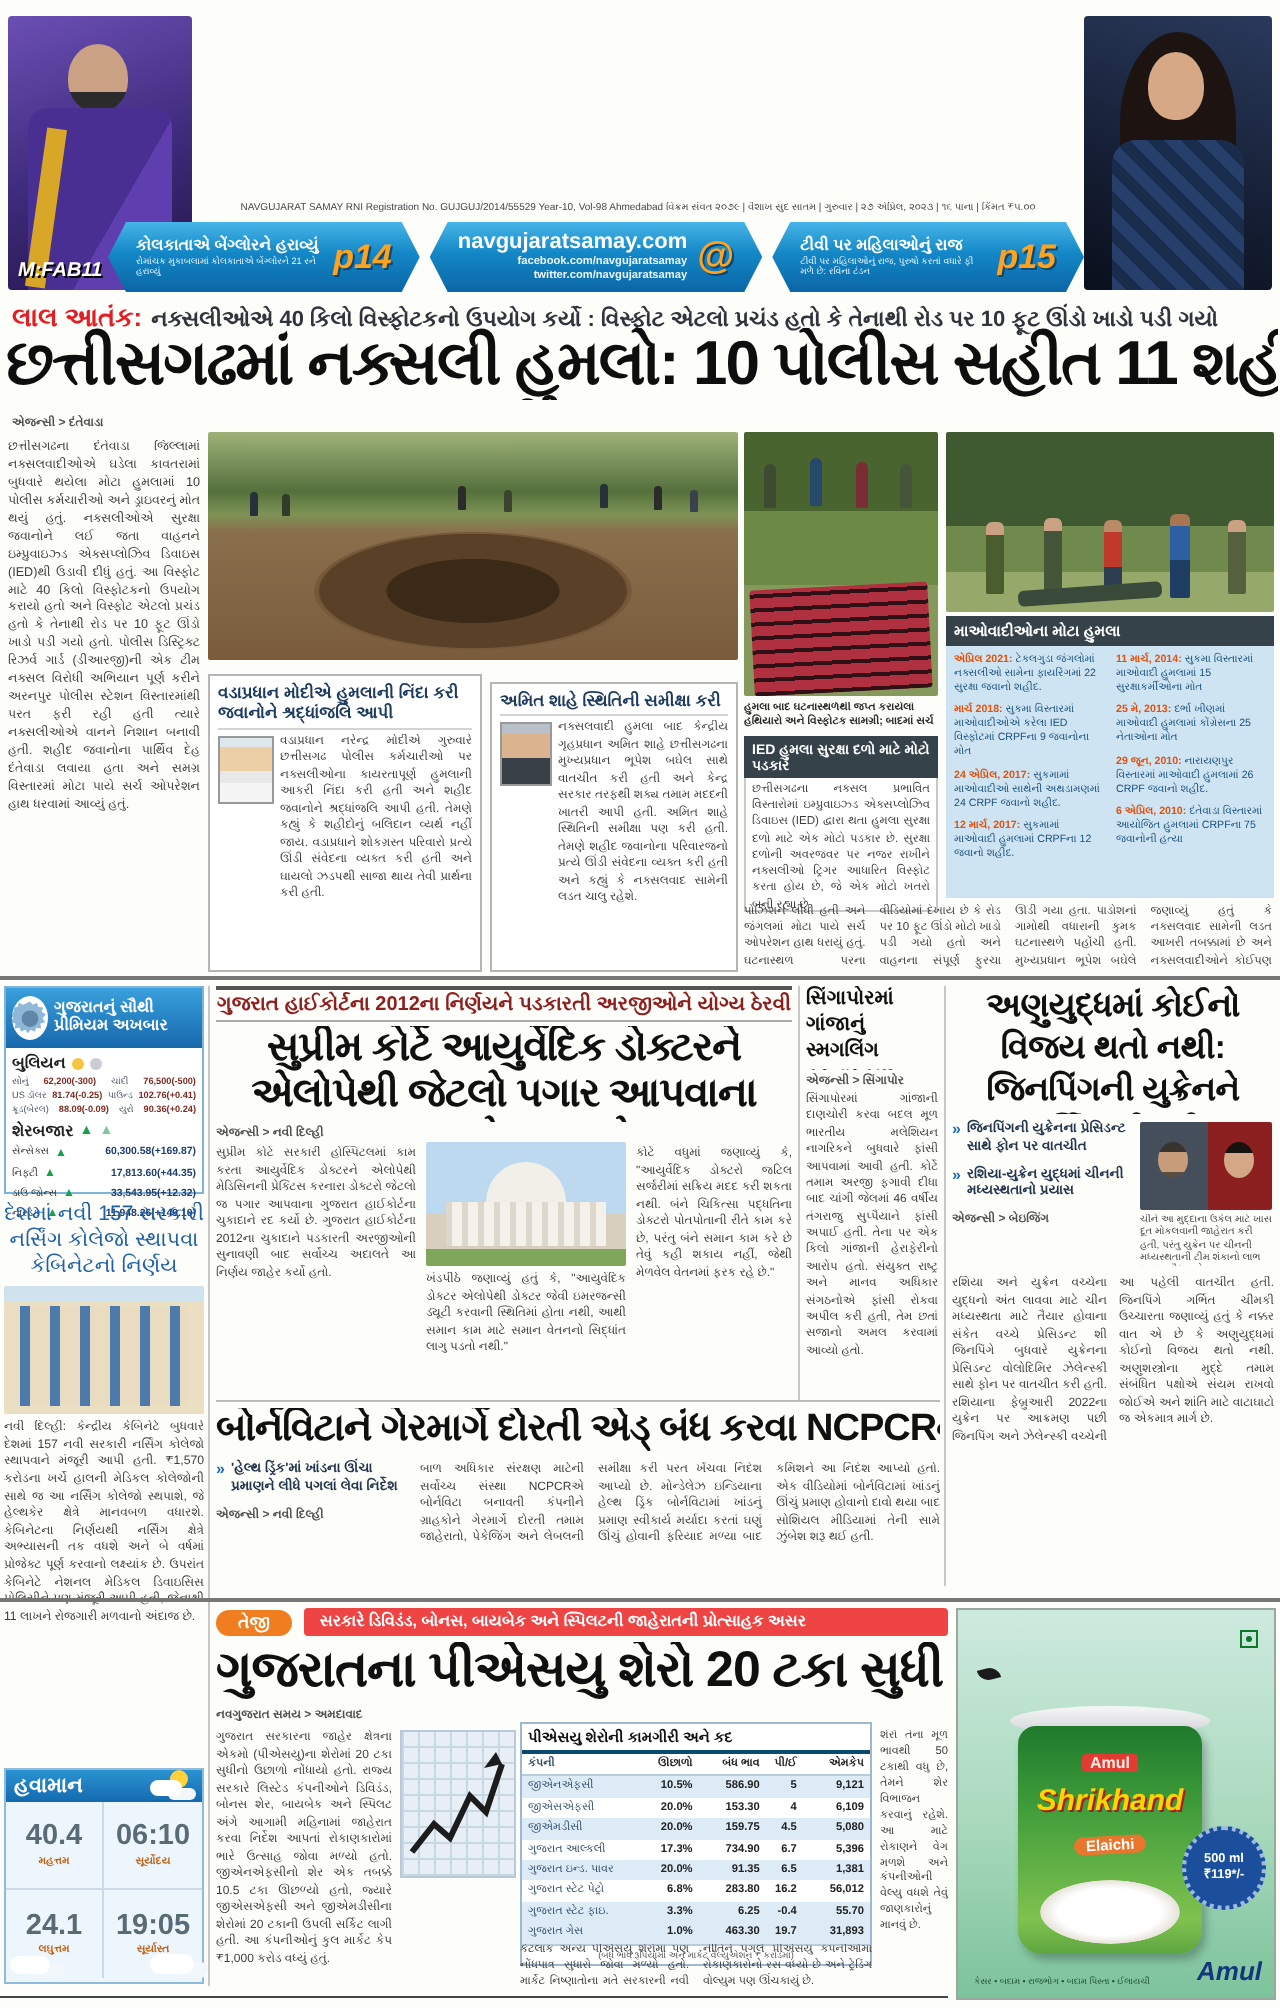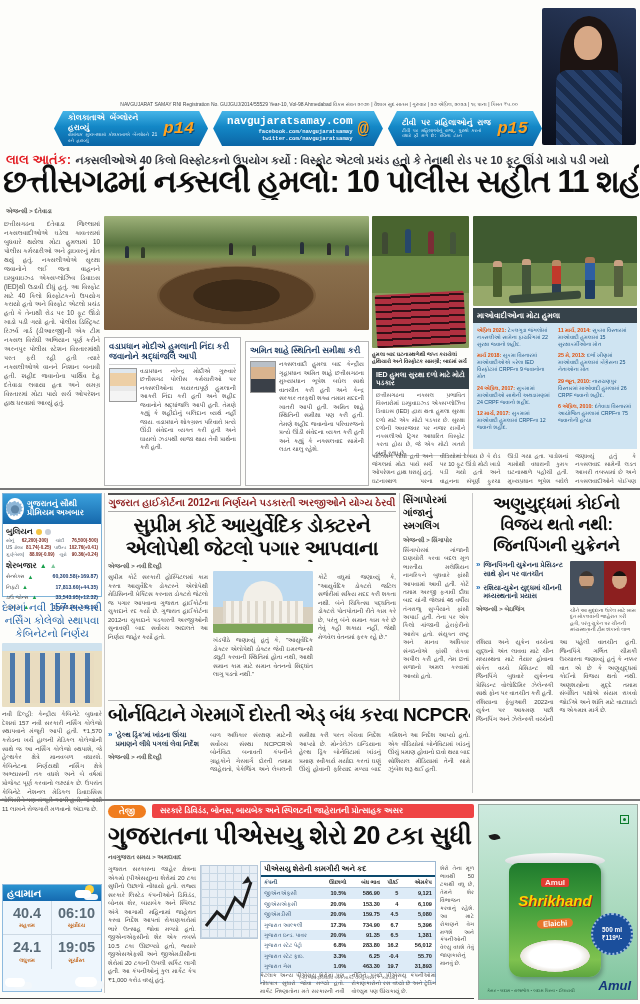--- a/index.html
+++ b/index.html
@@ -41,21 +41,21 @@
   .mini-title{font-weight:bold;font-size:8px;color:#222;display:flex;align-items:center;gap:3px;margin:2px 0 1px;}
   .dot{width:6px;height:6px;border-radius:50%;display:inline-block;}
   .bl-row{display:flex;justify-content:space-between;font-size:4.6px;color:#46525e;line-height:1.5;}
   .bl-v{font-weight:bold;color:#7c2a20;}
   .stk-row{display:flex;align-items:center;font-size:5.2px;color:#333;line-height:1.7;}
   .stk-row .up{color:#18a04b;font-size:6px;margin:0 3px;}
   .stk-row .v{font-weight:bold;color:#1f3e6e;margin-left:auto;}
   .nursing-hl{font-size:10.5px;font-weight:normal;color:#1e5fa6;text-align:center;line-height:1.25;}
   .weather{border:1px solid #8ebade;box-sizing:border-box;background:#eef6fd;}
   .weather-head{height:16px;background:linear-gradient(180deg,#2a93d0,#156ab0);color:#fff;font-weight:bold;font-size:10.5px;display:flex;align-items:center;justify-content:space-between;padding:0 4px;}
-  .wcell{width:50%;height:34px;box-sizing:border-box;display:flex;flex-direction:column;align-items:center;justify-content:center;float:left;}
+  .wcell{width:50%;height:44px;box-sizing:border-box;display:flex;flex-direction:column;align-items:center;justify-content:center;float:left;}
   .wnum{font-size:14.5px;font-weight:bold;color:#5a6b78;line-height:1;}
   .wlab{font-size:5.4px;font-weight:bold;color:#c2651a;margin-top:2px;}
   .cloud{position:absolute;background:#fff;border-radius:12px;box-shadow:8px 3px 0 -1px #f2f7fb;}
   .sun{position:absolute;background:#ffd23d;border-radius:50%;}
   
   .kick2{border-top:2px solid #555;border-bottom:1px solid #aaa;color:#8e1f1f;font-weight:bold;font-size:10px;text-align:center;padding:2px 0;}
   .hl2{font-size:20px;font-weight:bold;color:#101010;line-height:1.16;text-align:center;letter-spacing:-0.5px;}
   .hl3{font-size:10px;font-weight:bold;color:#101010;line-height:1.3;}
   .hl4{font-size:16.5px;font-weight:bold;color:#101010;line-height:1.28;text-align:center;letter-spacing:-0.3px;}
   .blt{display:flex;gap:3px;font-size:6.8px;font-weight:bold;color:#23364d;line-height:1.3;margin-bottom:5px;text-align:left;}
@@ -92,31 +92,37 @@
   .veg{width:7px;height:7px;border:1px solid #0a7a2a;display:flex;align-items:center;justify-content:center;}
   .veg i{width:3px;height:3px;background:#0a7a2a;border-radius:50%;}
   .amul-logo{font-size:13px;font-weight:bold;font-style:italic;color:#14377c;}
   .ad-tag{font-size:4.4px;color:#1e4d36;}
 </style>
 </head>
 <body>
 
 <div class="page">
 
+  <div class="abs promo" style="left:4px;top:8px;width:92px;height:137px;background:linear-gradient(160deg,#6b4fb4 0%,#3d2a7a 55%,#241447 100%);">
+    <span class="abs" style="left:30px;top:14px;width:30px;height:34px;border-radius:50% 50% 46% 46%;background:linear-gradient(#caa183 0 70%,#2b2b2b 70%);"></span>
+    <span class="abs" style="left:10px;top:46px;width:72px;height:92px;border-radius:10px 10px 0 0;background:linear-gradient(120deg,#4a2f93 0 60%,#5f3fb0 60%);"></span>
+    <span class="abs" style="left:14px;top:56px;width:10px;height:80px;background:#d9a728;transform:rotate(8deg);"></span>
+    <span class="abs" style="left:5px;bottom:4px;color:#fff;font-weight:bold;font-style:italic;font-size:10px;text-shadow:1px 1px 0 #000;">M:FAB11</span>
+  </div>
 
   <div class="abs promo" style="left:542px;top:8px;width:94px;height:137px;background:linear-gradient(200deg,#2a3a5c 0%,#151e33 60%,#0a0f1c 100%);">
     <span class="abs" style="left:18px;top:8px;width:58px;height:92px;border-radius:50% 50% 40% 40%;background:#1d1412;"></span>
     <span class="abs" style="left:32px;top:18px;width:28px;height:34px;border-radius:50% 50% 46% 46%;background:#d7a886;"></span>
     <span class="abs" style="left:14px;top:62px;width:66px;height:76px;border-radius:12px 12px 0 0;background:repeating-linear-gradient(45deg,#27406b 0 6px,#1a2c4c 6px 12px);"></span>
   </div>
 
 
   <div class="abs reg" style="left:98px;top:101px;width:442px;">NAVGUJARAT SAMAY RNI Registration No. GUJGUJ/2014/55529 Year-10, Vol-98 Ahmedabad  વિક્રમ સંવત ૨૦૭૯ | વૈશાખ સુદ સાતમ | ગુરુવાર | ૨૭ એપ્રિલ, ૨૦૨૩ | ૧૬ પાના | કિંમત ₹૫.૦૦</div>
 
-  <div class="abs" style="left:54px;top:111px;width:488px;height:35px;display:flex;gap:5px;font-family:Liberation Mono, monospace;">
+  <div class="abs" style="left:54px;top:111px;width:488px;height:35px;display:flex;gap:5px;">
     <div class="banner">
       <div style="flex:1;">
         <div class="bt1">કોલકાતાએ બેંગ્લોરને હરાવ્યું</div>
         <div class="bt2">રોમાંચક મુકાબલામાં કોલકાતાએ બેંગ્લોરને 21 રને હરાવ્યું</div>
       </div>
       <span class="pnum">p14</span>
     </div>
     <div class="banner">
       <div style="flex:1;text-align:right;">
         <div class="bt1" style="font-size:11px;">navgujaratsamay.com</div>

